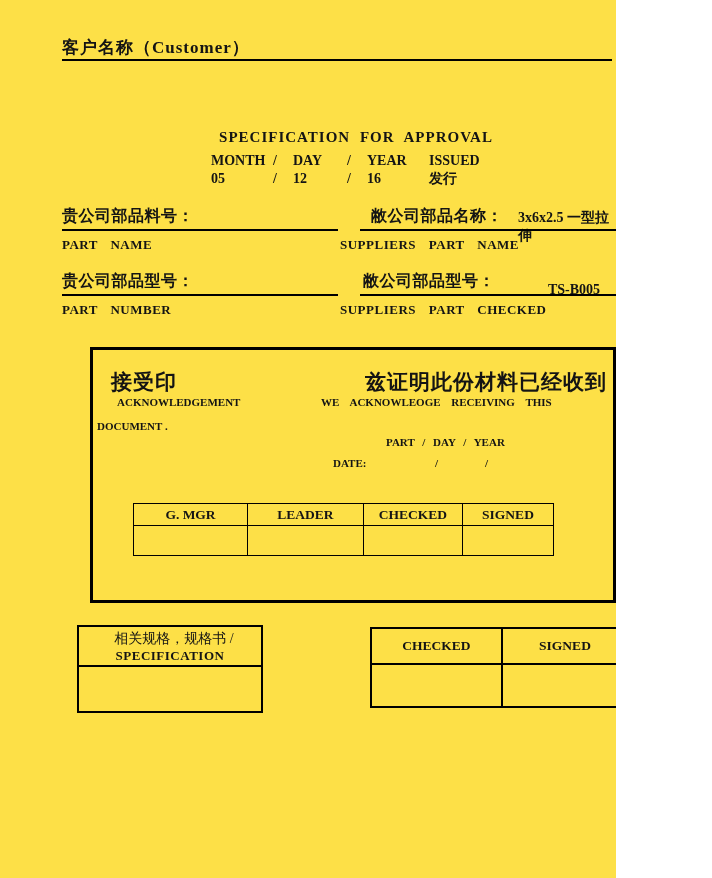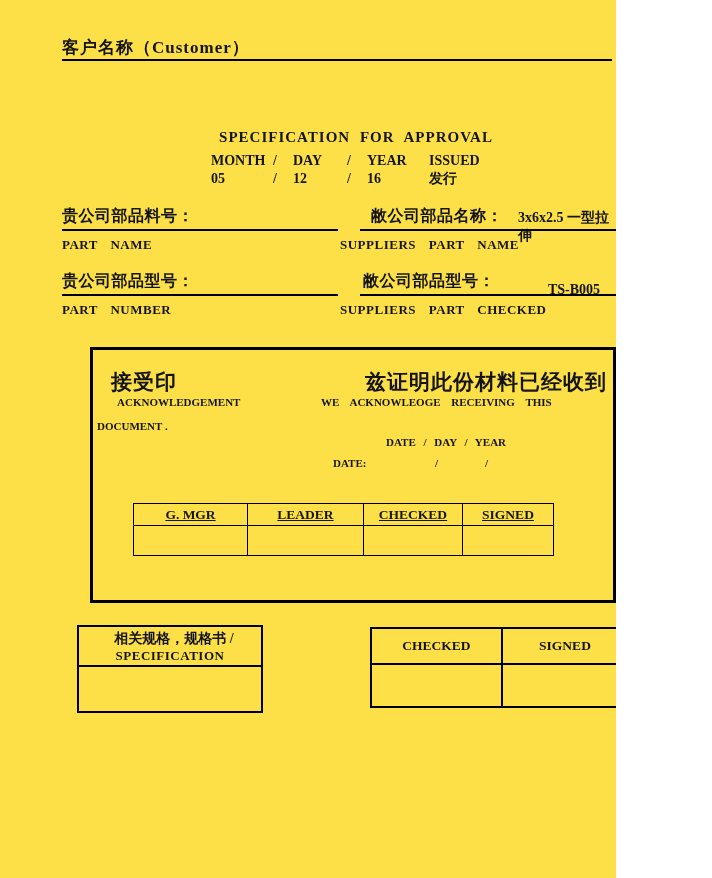--- a/index.html
+++ b/index.html
@@ -52,34 +52,34 @@
   .ack-box .abs { position: absolute; }
   .cn-big { font-size: 21px; font-weight: bold; letter-spacing: 1px; }
   .en-sm { font-size: 11px; font-weight: bold; }
 
   table.sign-table {
     position: absolute; left: 40px; top: 153px; width: 420px;
     border-collapse: collapse; table-layout: fixed;
   }
   table.sign-table th, table.sign-table td {
     border: 1.5px solid #000; font-size: 13.5px; font-weight: bold;
-    text-align: center; padding: 0; text-decoration: underline;
+    text-align: center; padding: 0;
   }
   table.sign-table th { height: 22px; }
   table.sign-table td { height: 30px; }
 
   
   .spec-box {
     position: absolute; left: 77px; top: 625px; width: 186px; height: 88px;
     border: 2px solid #000;
   }
   .spec-box .head {
     height: 40px; border-bottom: 2px solid #000; text-align: center; padding-top: 2px;
   }
-  .spec-box .head .l1 { font-size: 14px; font-weight: bold; line-height: 19px; padding-left: 8px; }
+  .spec-box .head .l1 { font-size: 14px; font-weight: normal; line-height: 19px; padding-left: 8px; }
   .spec-box .head .l2 { font-size: 13px; font-weight: bold; line-height: 16px; letter-spacing: 0.5px; }
 
   
   table.check-table {
     position: absolute; left: 370px; top: 627px; width: 257px;
     border-collapse: collapse; table-layout: fixed;
   }
   table.check-table th, table.check-table td {
     border: 2px solid #000; font-size: 13.5px; font-weight: bold;
     text-align: center; padding: 0;
@@ -130,21 +130,21 @@
   <div class="rule" style="left:360px; top:294px; width:324px;"></div>
   <div class="abs en-label" style="left:62px; top:302px;">PART NUMBER</div>
   <div class="abs en-label" style="left:340px; top:302px;">SUPPLIERS PART CHECKED</div>
 
   <div class="ack-box">
     <div class="abs cn-big" style="left:18px; top:18px;">接受印</div>
     <div class="abs cn-big" style="left:272px; top:18px;">兹证明此份材料已经收到</div>
     <div class="abs en-sm" style="left:24px; top:46px;">ACKNOWLEDGEMENT</div>
     <div class="abs en-sm" style="left:228px; top:46px; word-spacing:8px;">WE ACKNOWLEOGE RECEIVING THIS</div>
     <div class="abs en-sm" style="left:4px; top:70px;">DOCUMENT .</div>
-    <div class="abs en-sm" style="left:293px; top:86px; word-spacing:5px;">DATE / DAY / YEAR</div>
+    <div class="abs en-sm" style="left:293px; top:86px; word-spacing:5px;">PART / DAY / YEAR</div>
     <div class="abs en-sm" style="left:240px; top:107px;">DATE:</div>
     <div class="abs en-sm" style="left:342px; top:107px;">/</div>
     <div class="abs en-sm" style="left:392px; top:107px;">/</div>
 
     <table class="sign-table">
       <colgroup>
         <col style="width:114px">
           <col style="width:116px">
           <col style="width:99px">
           <col style="width:91px">

